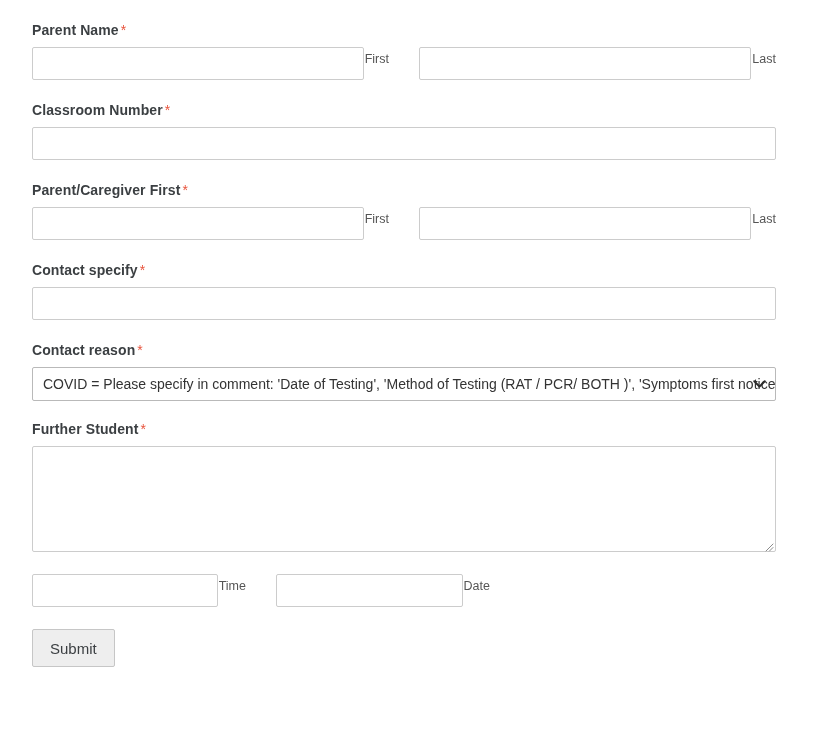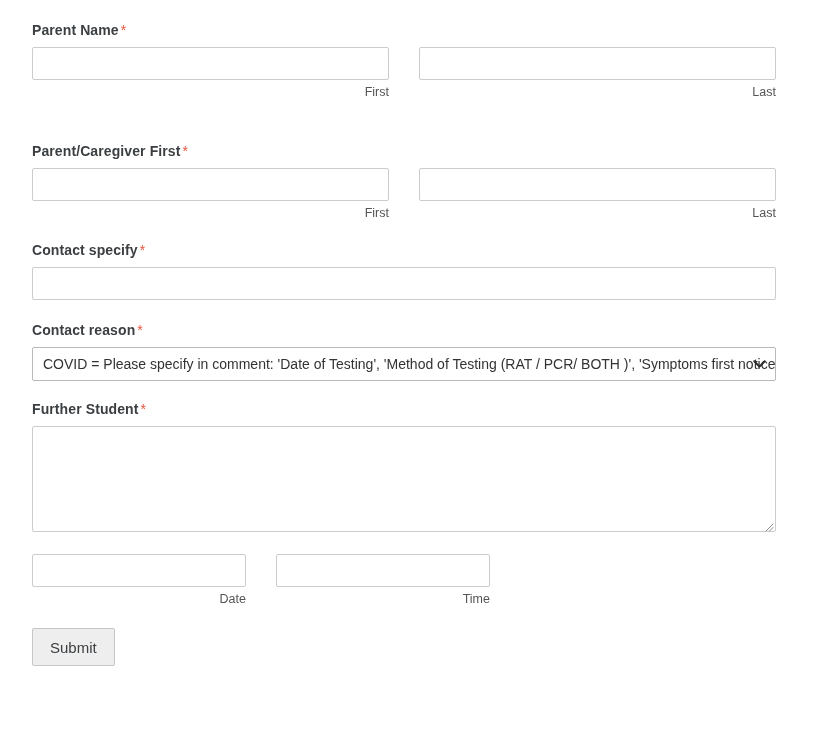--- a/index.html
+++ b/index.html
@@ -42,22 +42,21 @@
     margin-left: 2px;
   }
 
   .row {
     display: flex;
     gap: 30px;
   }
 
   .col {
     display: flex;
-    flex-direction: column;
-    align-items: flex-end;
+    flex-direction: row;
   }
 
   .col-half { width: 357px; }
   .col-full { width: 744px; }
   .col-date { width: 214px; }
   .col-time { width: 214px; }
 
   .txt-input {
     box-sizing: border-box;
     width: 100%;
@@ -174,20 +173,28 @@
       <div class="col col-half">
         <input class="txt-input" type="text" value="" style="">
         <div class="sub-label">Last</div>
       </div>
     </div>
   </div>
 
   <div class="spacer-md"></div>
 
   
+  <div class="field-block">
+    <div class="field-label">
+      <span>Classroom Number</span><span class="req">*</span>
+    </div>
+    <div class="col col-full">
+      <input class="txt-input" type="text" value="" style="">
+    </div>
+  </div>
 
   <div class="spacer-md"></div>
 
   
   <div class="field-block">
     <div class="field-label">
       <span>Parent/Caregiver First</span><span class="req">*</span>
     </div>
     <div class="row">
       <div class="col col-half">
@@ -245,27 +252,27 @@
         </svg>
       </span>
     </div>
   </div>
 
   <div class="spacer-md"></div>
 
   
   <div class="field-block">
     <div class="row">
+      <div class="col col-time">
+        <input class="txt-input" type="text" value="" style="">
+        <div class="sub-label">Time</div>
+      </div>
       <div class="col col-date">
         <input class="txt-input" type="text" value="" style="">
         <div class="sub-label">Date</div>
       </div>
-      <div class="col col-time">
-        <input class="txt-input" type="text" value="" style="">
-        <div class="sub-label">Time</div>
-      </div>
     </div>
   </div>
 
   
   <button class="submit-btn">Submit</button>
 
 </div>
 
 </body></html>

